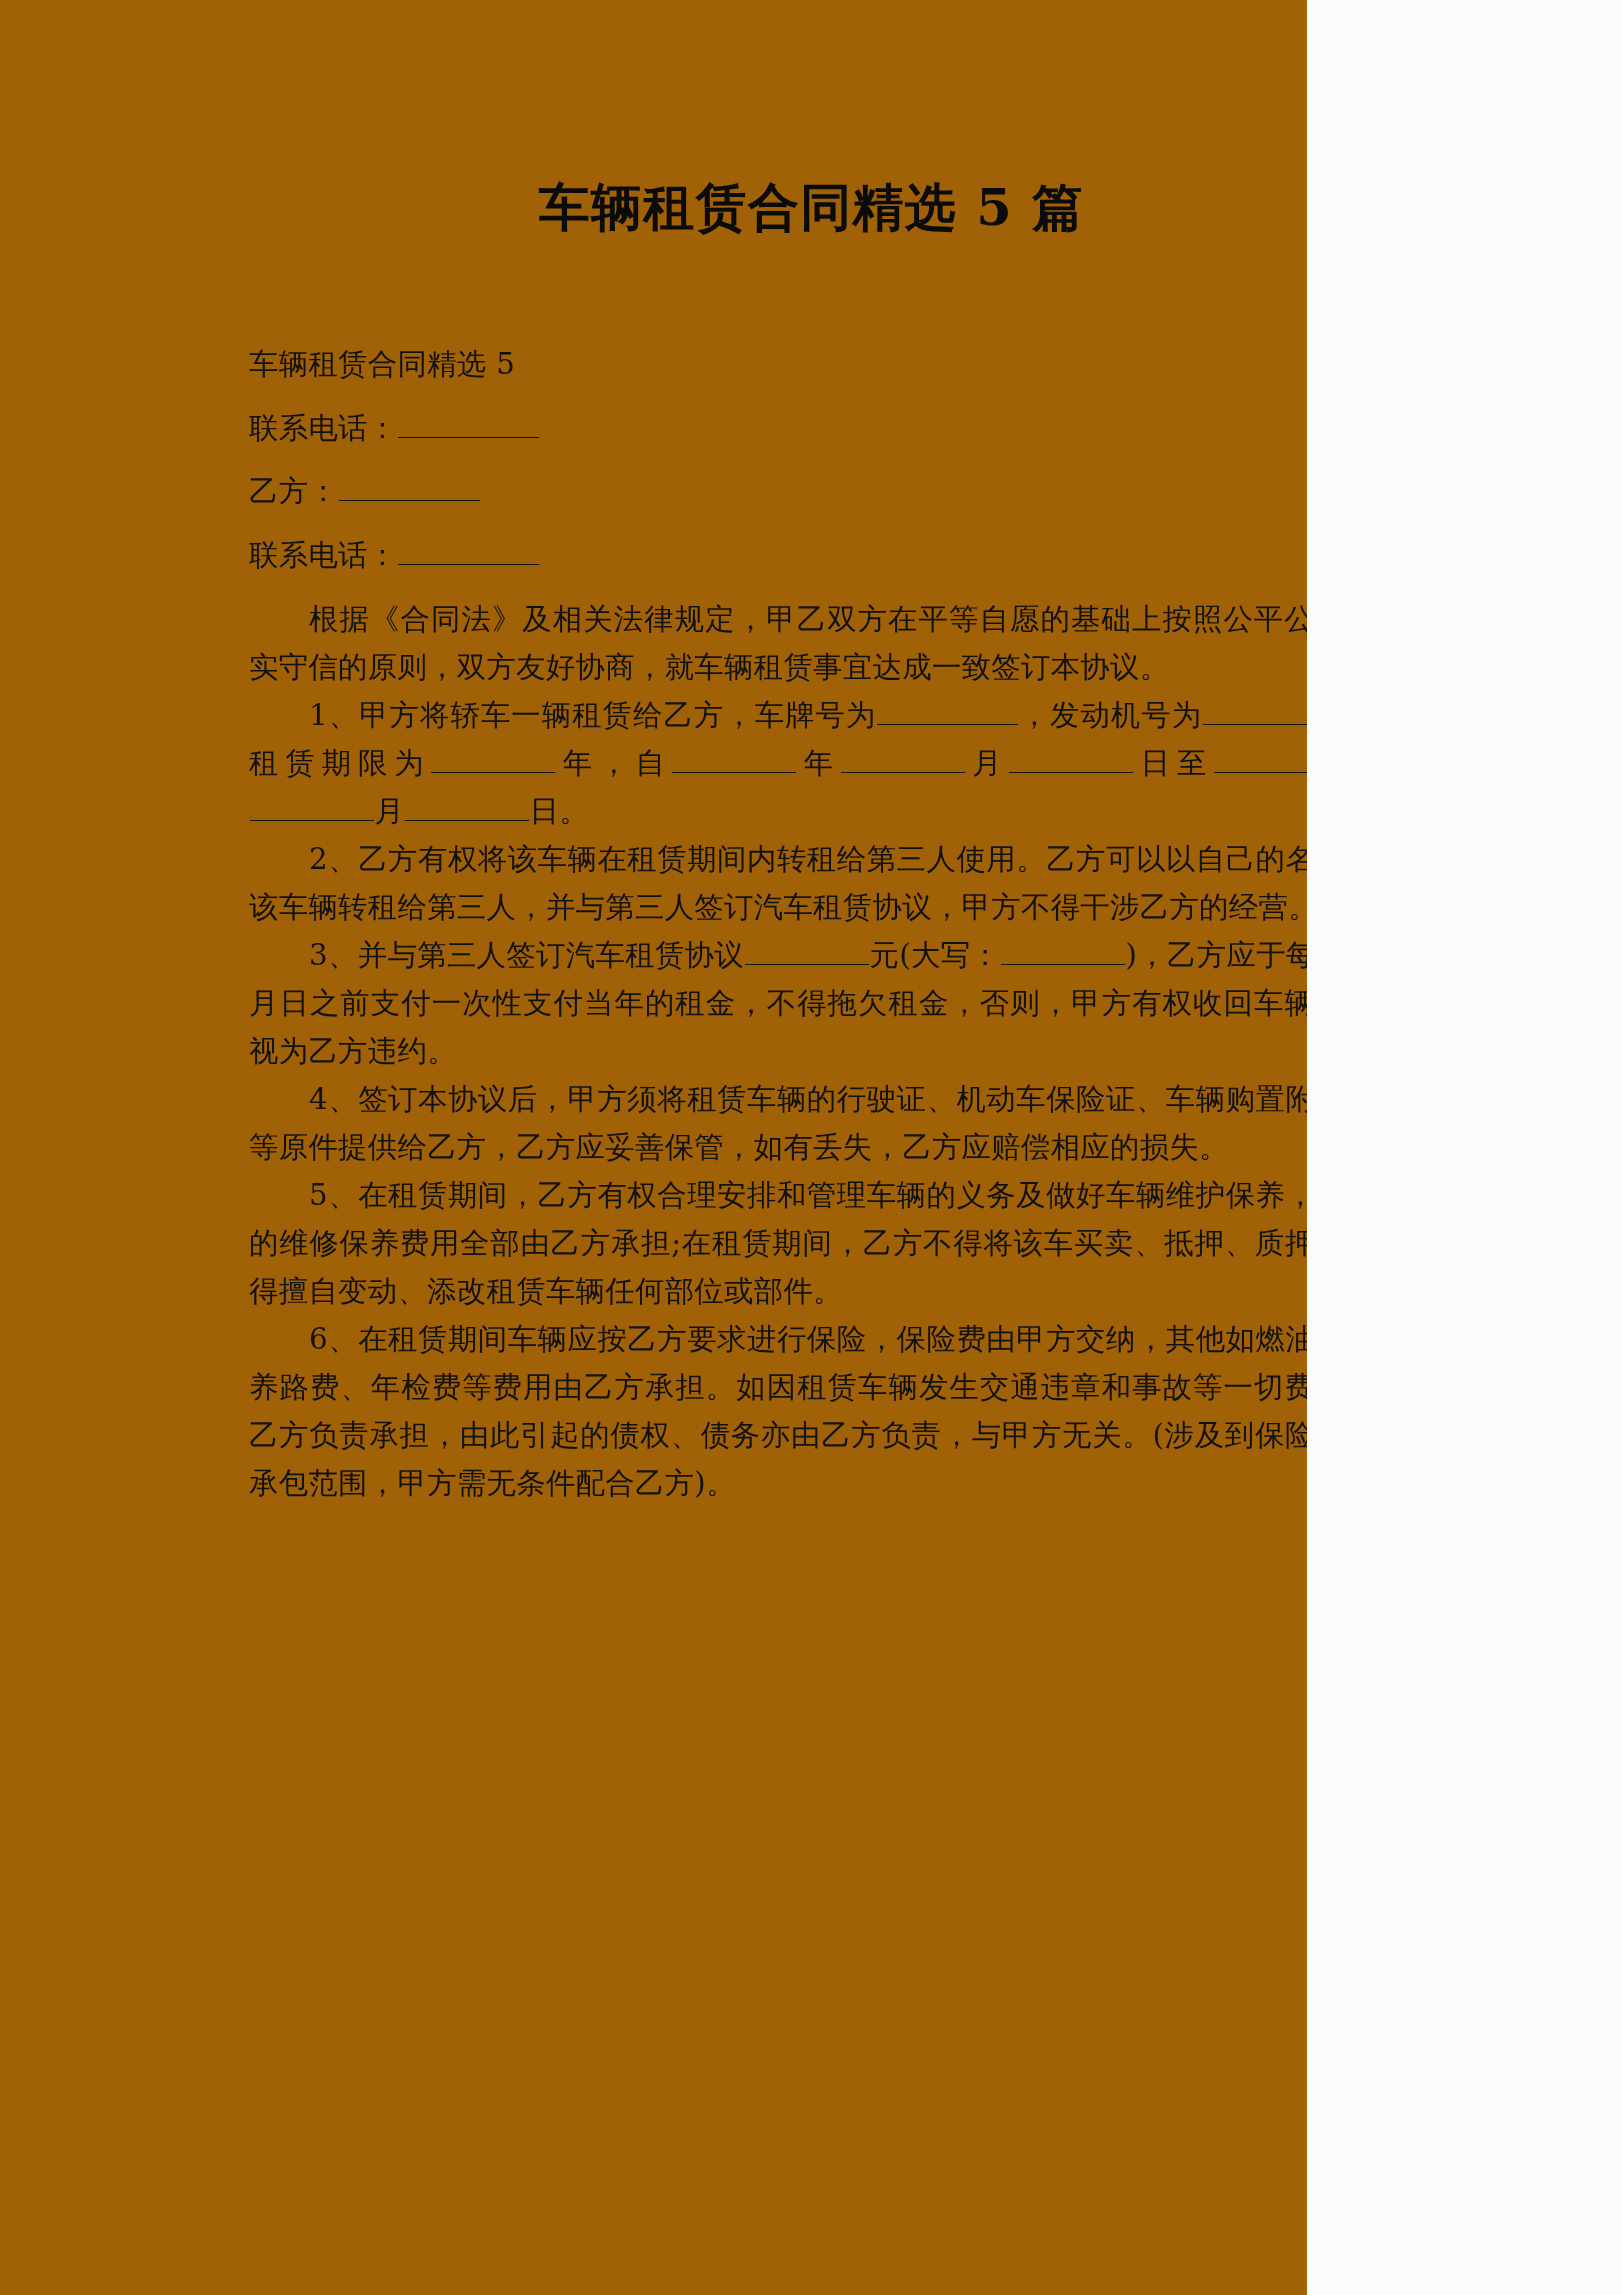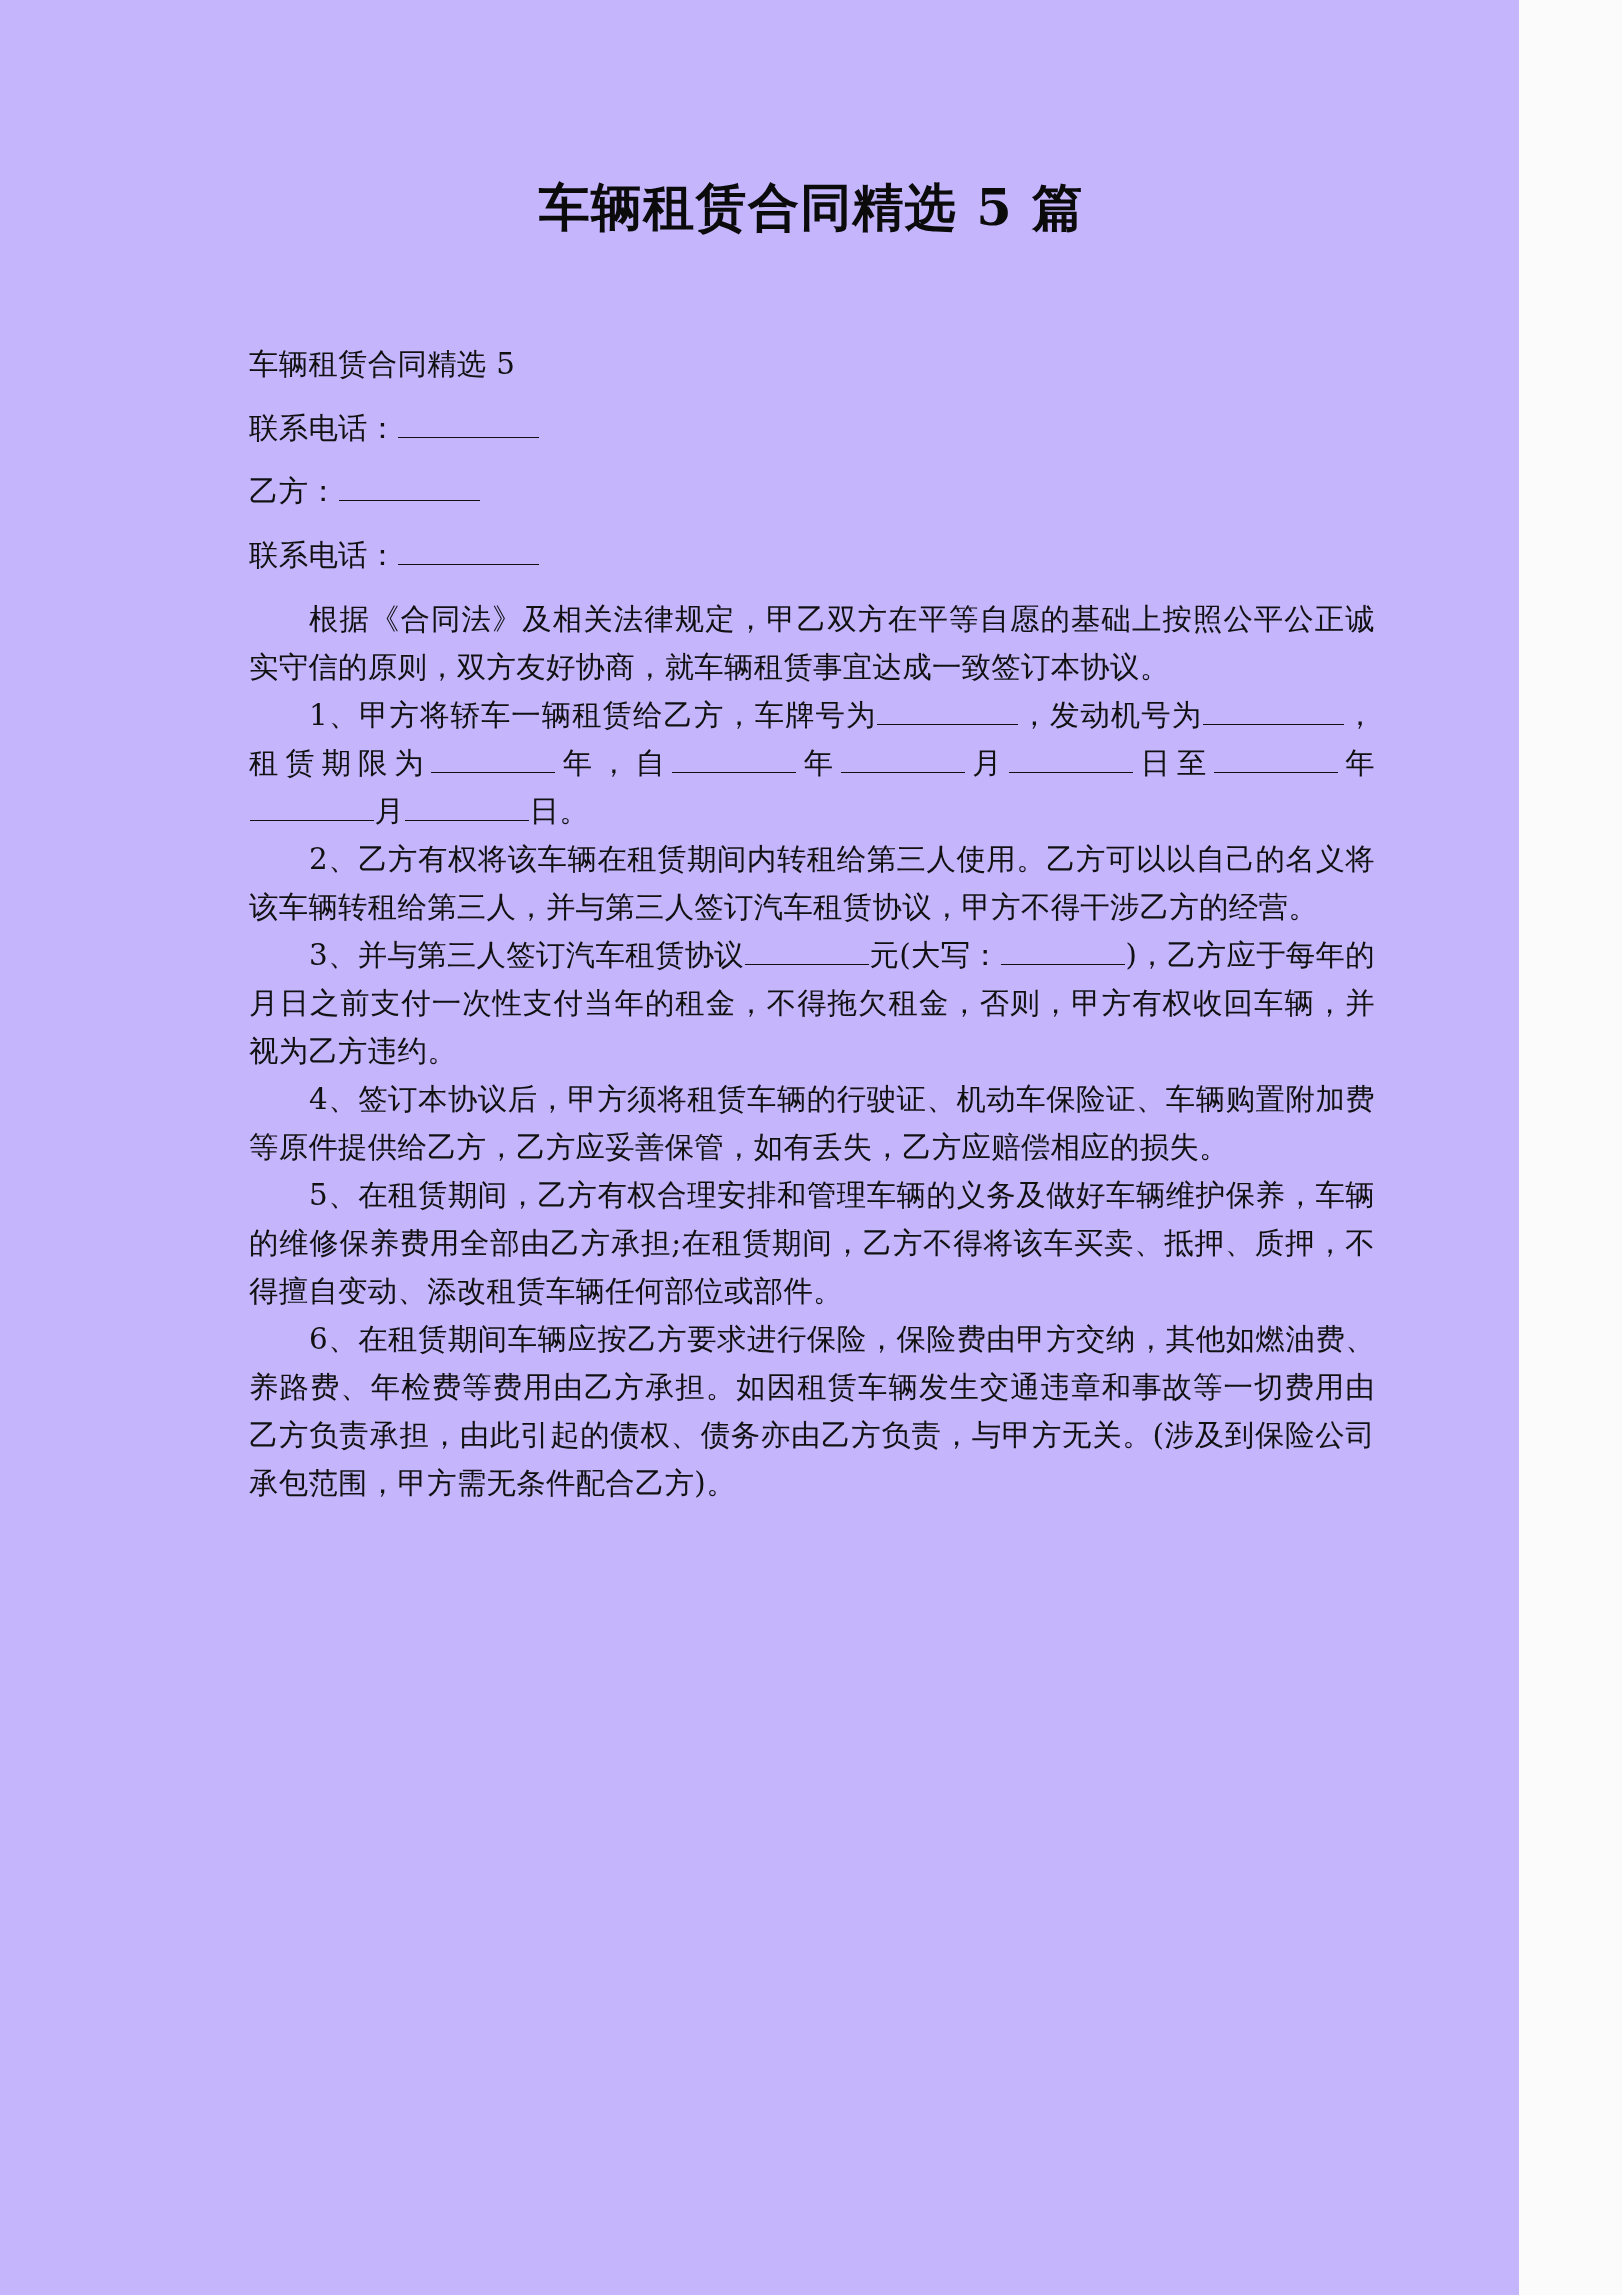--- a/index.html
+++ b/index.html
@@ -10,23 +10,23 @@
     width: 1623px;
     height: 2295px;
     background: #fbfbfb;
     font-family: "DejaVu Serif", "Liberation Serif", serif;
     color: #111111;
     -webkit-font-smoothing: antialiased;
   }
 
   .page {
     position: relative;
-    width: 1519px;
+    width: 1307px;
     height: 2295px;
-    background: #c4b5fd;
+    background: #a16207;
     box-sizing: border-box;
     padding: 0;
     overflow: hidden;
   }
 
   .doc-title {
     position: absolute;
     top: 177px;
     left: 0;
     width: 1623px;

